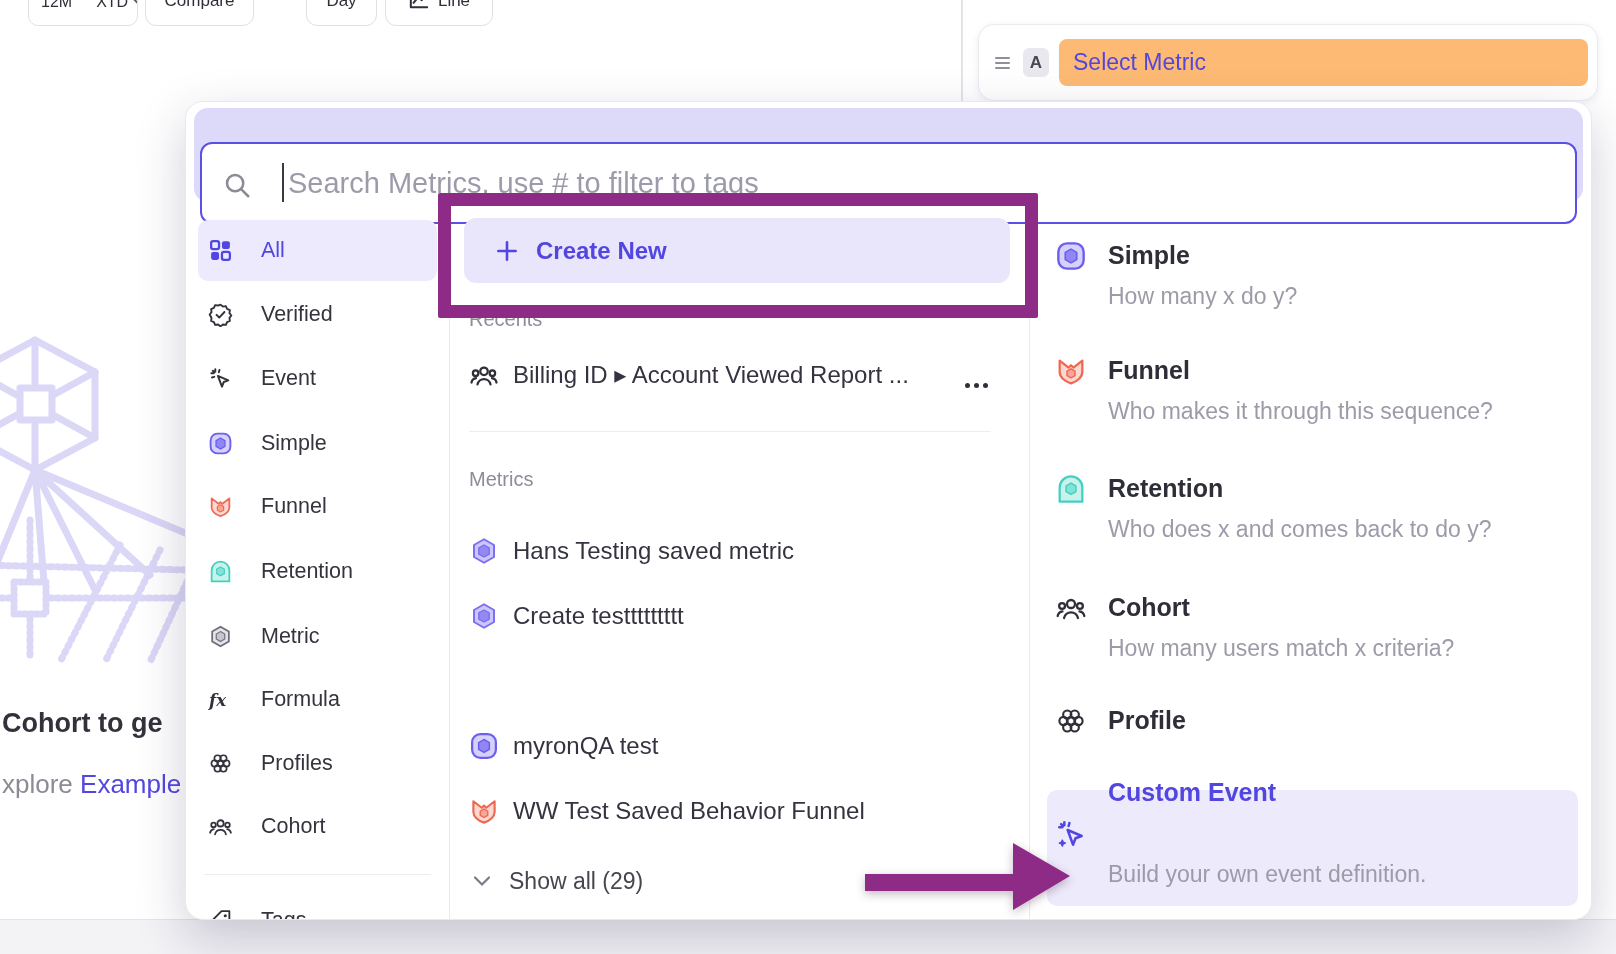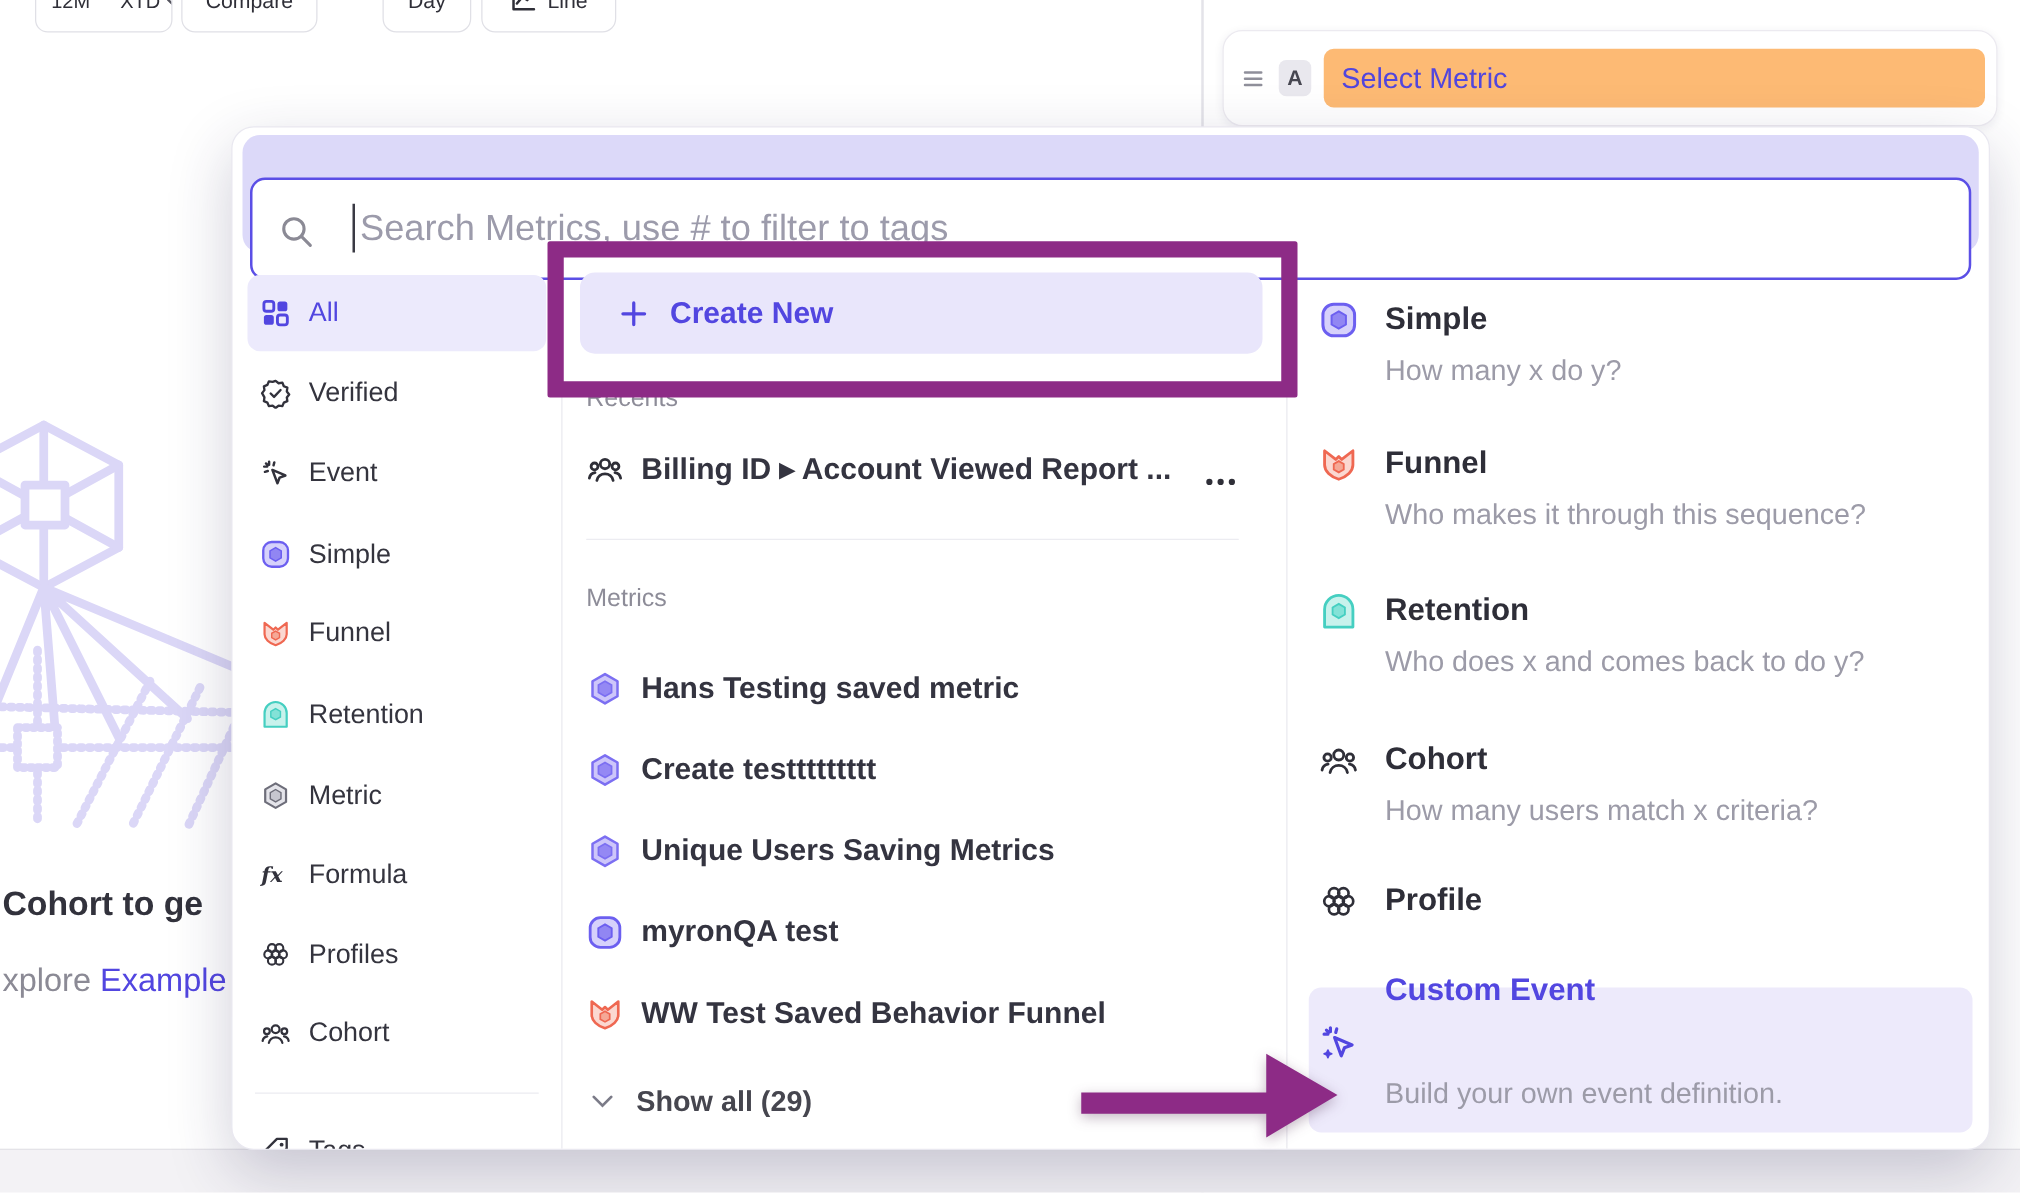--- a/index.html
+++ b/index.html
@@ -47,35 +47,35 @@
   }
   .searchbox input{
     position:absolute;inset:0;border:none;outline:none;background:transparent;
     font-family:"Liberation Sans", sans-serif;font-size:29px;color:#32323c;
     padding-left:86px;
   }
   .searchbox input::placeholder{color:#9c9bab;opacity:1;}
   .caret{position:absolute;left:80px;top:19px;width:2px;height:39px;background:#3a3a44;}
   .side-row{
     position:absolute;left:12px;width:239px;height:56px;border-radius:10px;
-    display:flex;align-items:center;gap:14px;padding-left:9px;box-sizing:border-box;
+    display:flex;align-items:center;gap:28px;padding-left:9px;box-sizing:border-box;
     font-size:21.5px;font-weight:500;color:#34343e;cursor:pointer;
   }
   .side-row .ic{width:26px;height:26px;display:flex;align-items:center;justify-content:center;flex:none;}
   .side-row.sel{background:#eceafc;color:#5246e0;height:61px;}
   .colline{position:absolute;top:104px;bottom:0;width:1px;background:#eaeaef;}
   .create-btn{
     position:absolute;left:278px;top:116px;width:546px;height:65px;background:#e9e6fb;border-radius:12px;
     display:flex;align-items:center;gap:16px;padding-left:30px;box-sizing:border-box;
     font-size:24px;font-weight:bold;color:#5246e0;cursor:pointer;
   }
   .sec-head{position:absolute;left:283px;font-size:20px;font-weight:500;color:#8d8c98;}
   .m-row{
     position:absolute;left:283px;height:42px;display:flex;align-items:center;gap:14px;
-    font-size:24px;font-weight:700;color:#343440;cursor:pointer;white-space:nowrap;
+    font-size:24px;font-weight:400;color:#343440;cursor:pointer;white-space:nowrap;
   }
   .m-row .ic{width:30px;height:30px;flex:none;display:flex;align-items:center;justify-content:center;}
   .t-ic{position:absolute;left:869px;width:32px;height:32px;display:flex;align-items:center;justify-content:center;}
   .t-title{position:absolute;left:922px;font-size:25px;font-weight:bold;color:#2e2e38;white-space:nowrap;}
   .t-desc{position:absolute;left:922px;font-size:23px;color:#9c9ba8;white-space:nowrap;}
   .divider-h{position:absolute;height:1px;background:#ececf1;}
   .dots3{position:absolute;display:flex;gap:4px;}
   .dots3 i{width:5px;height:5px;border-radius:50%;background:#2f2f38;}
   .anno-rect{
     position:absolute;left:438px;top:193px;width:600px;height:125px;box-sizing:border-box;
@@ -312,29 +312,20 @@
   </div>
   <div class="m-row" style="top:493px;">
     <span class="ic">
       <svg width="30" height="30" viewBox="0 0 24 24">
           <path d="M12 2.6l8 4.6v9.6l-8 4.6-8-4.6V7.2z" fill="#cdc6fa" stroke="#7c6ff2" stroke-width="1.6" stroke-linejoin="round"></path>
           <path d="M12 7.2l4.2 2.4v4.8L12 16.8l-4.2-2.4V9.6z" fill="#9488f4" stroke="#7c6ff2" stroke-width="1.1"></path>
         </svg>
     </span>
       <span>Create testtttttttt</span>
   </div>
-  <div class="m-row" style="top:558px;">
-    <span class="ic">
-      <svg width="30" height="30" viewBox="0 0 24 24">
-          <path d="M12 2.6l8 4.6v9.6l-8 4.6-8-4.6V7.2z" fill="#cdc6fa" stroke="#7c6ff2" stroke-width="1.6" stroke-linejoin="round"></path>
-          <path d="M12 7.2l4.2 2.4v4.8L12 16.8l-4.2-2.4V9.6z" fill="#9488f4" stroke="#7c6ff2" stroke-width="1.1"></path>
-        </svg>
-    </span>
-      <span>Unique Users Saving Metrics</span>
-  </div>
   <div class="m-row" style="top:623px;">
     <span class="ic">
       <svg width="30" height="30" viewBox="0 0 24 24">
           <rect x="2.5" y="2.5" width="19" height="19" rx="6.5" fill="#d6d1fb" stroke="#6c5ff0" stroke-width="1.8"></rect>
           <path d="M12 6.8l4.3 2.5v5.4L12 17.2l-4.3-2.5V9.3z" fill="#9186f3" stroke="#6c5ff0" stroke-width="1.2"></path>
         </svg>
     </span>
       <span>myronQA test</span>
   </div>
   <div class="m-row" style="top:688px;">

